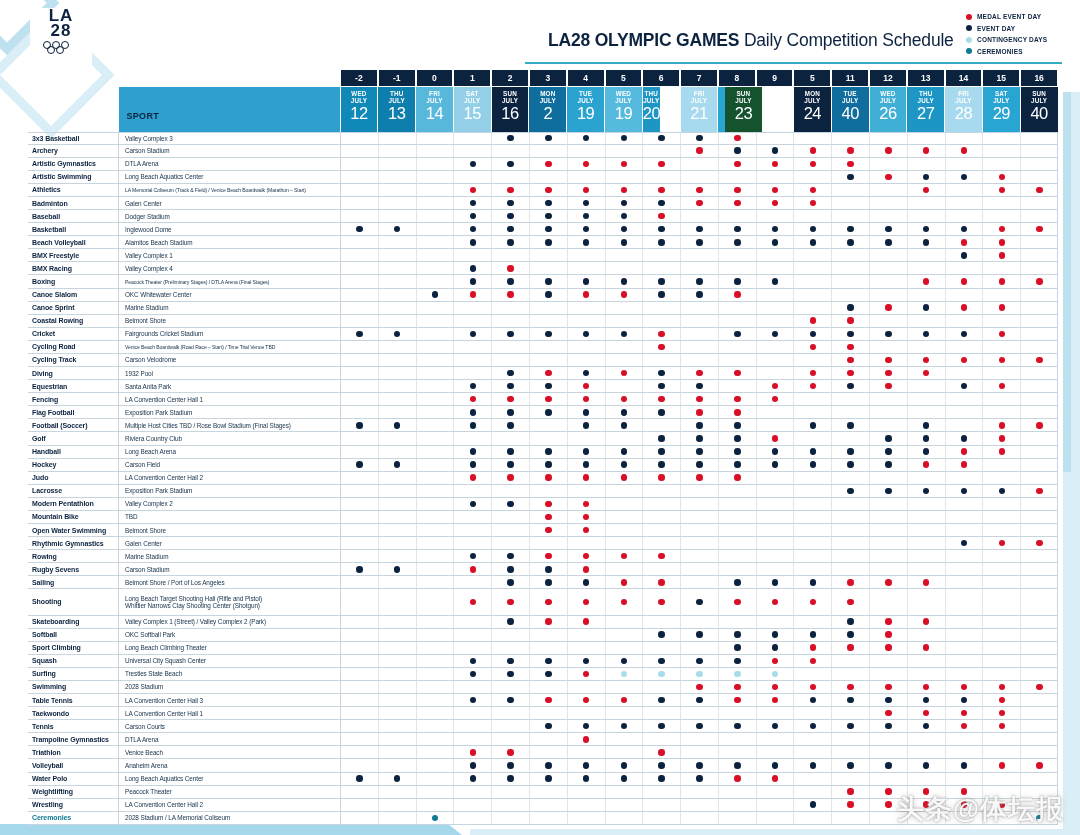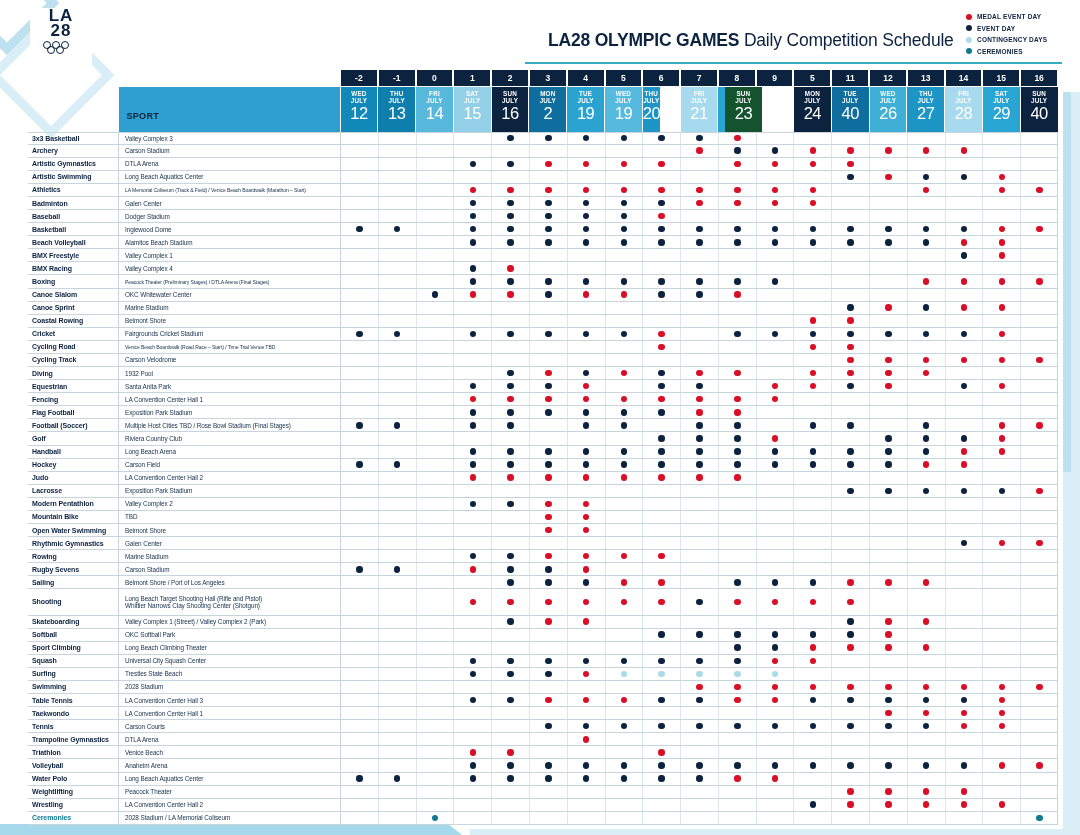--- a/index.html
+++ b/index.html
@@ -2436,13 +2436,14 @@
           <div class="cell" style="left: 916.64px; width: 37.79px;"></div>
           <div class="cell" style="left: 954.43px; width: 37.79px;"></div>
           <div class="cell" style="left: 992.22px; width: 37.79px;">
             <span class="dot dot-X"></span>
           </div>
           <div class="edge"></div>
         </div>
       </div>
   </div>
 
+  <div id="watermark">头条@体坛报</div>
 </div>
 
 </body></html>

